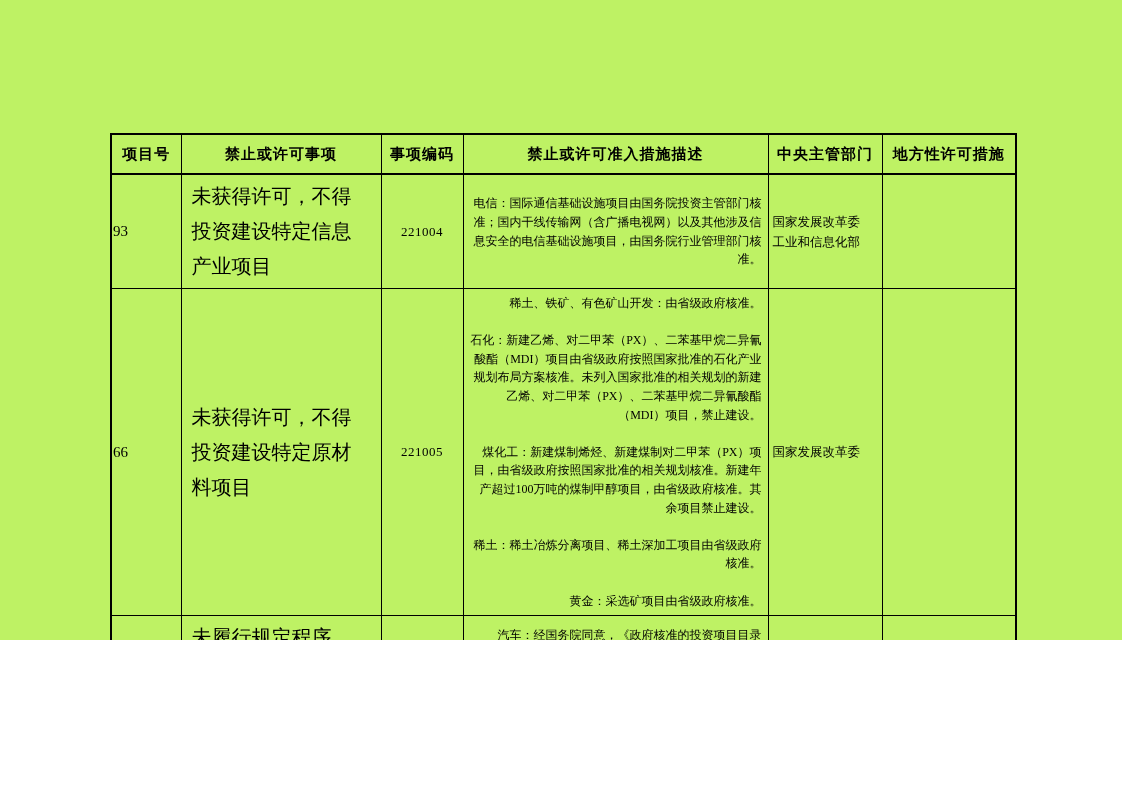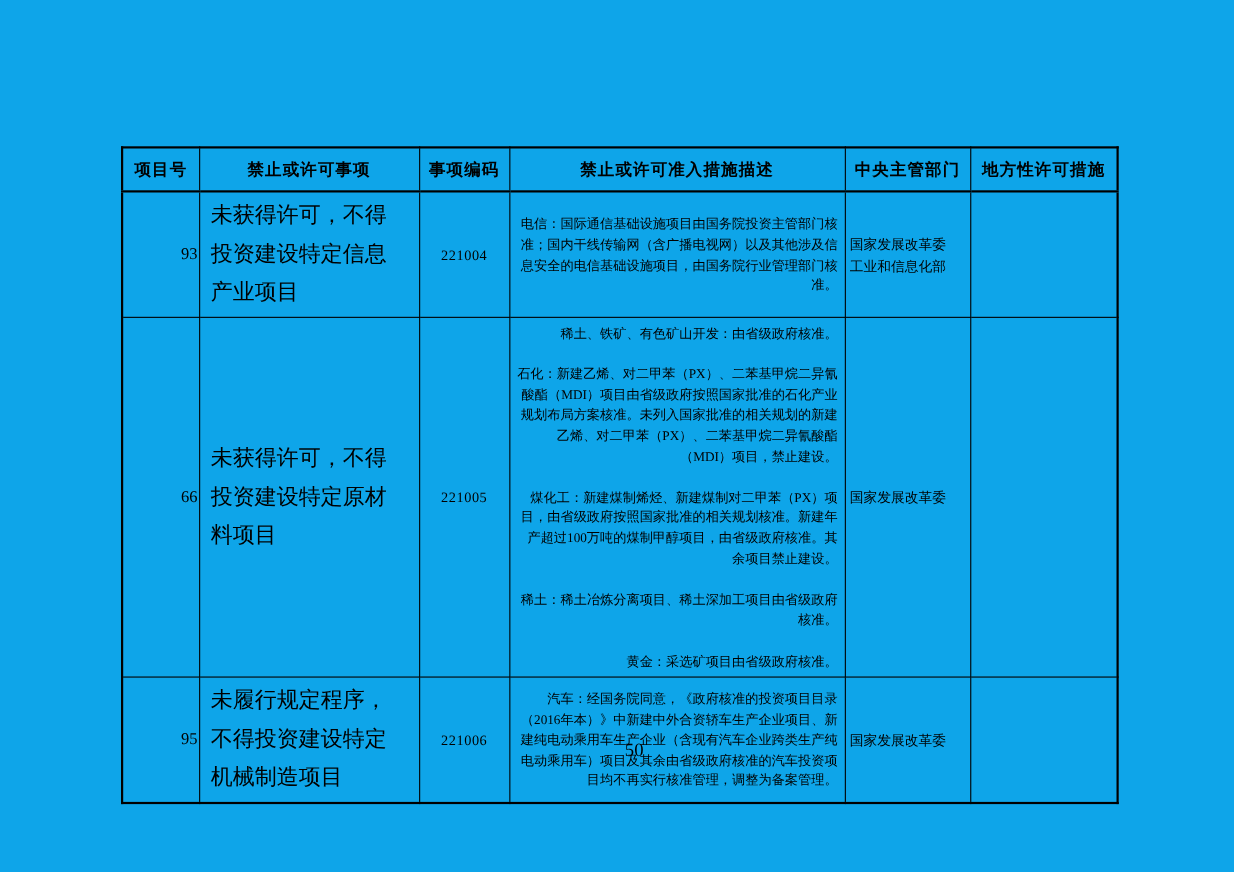--- a/index.html
+++ b/index.html
@@ -3,22 +3,22 @@
 <meta charset="utf-8">
 <style>
   html, body {
     margin: 0;
     padding: 0;
     background: #ffffff;
   }
   .page {
     position: relative;
     width: 1122px;
-    height: 793px;
-    background: #0ea5e9;
+    height: 640px;
+    background: #bef264;
     font-family: "Liberation Serif", "DejaVu Serif", serif;
     color: #000000;
     overflow: hidden;
   }
   table.reg-table {
     position: absolute;
     left: 110px;
     top: 133px;
     width: 905px;
     border-collapse: collapse;
@@ -37,21 +37,21 @@
   tr.header-row th {
     font-weight: bold;
     font-size: 15px;
     text-align: center;
     vertical-align: middle;
     border-bottom: 2px solid #000;
     padding: 2px;
     letter-spacing: 1px;
   }
   td.c-num {
-    text-align: right;
+    text-align: left;
     vertical-align: middle;
     font-size: 15px;
   }
   td.c-item {
     text-align: left;
     vertical-align: middle;
     font-size: 20px;
     padding: 4px 10px;
     line-height: 1.75;
   }

